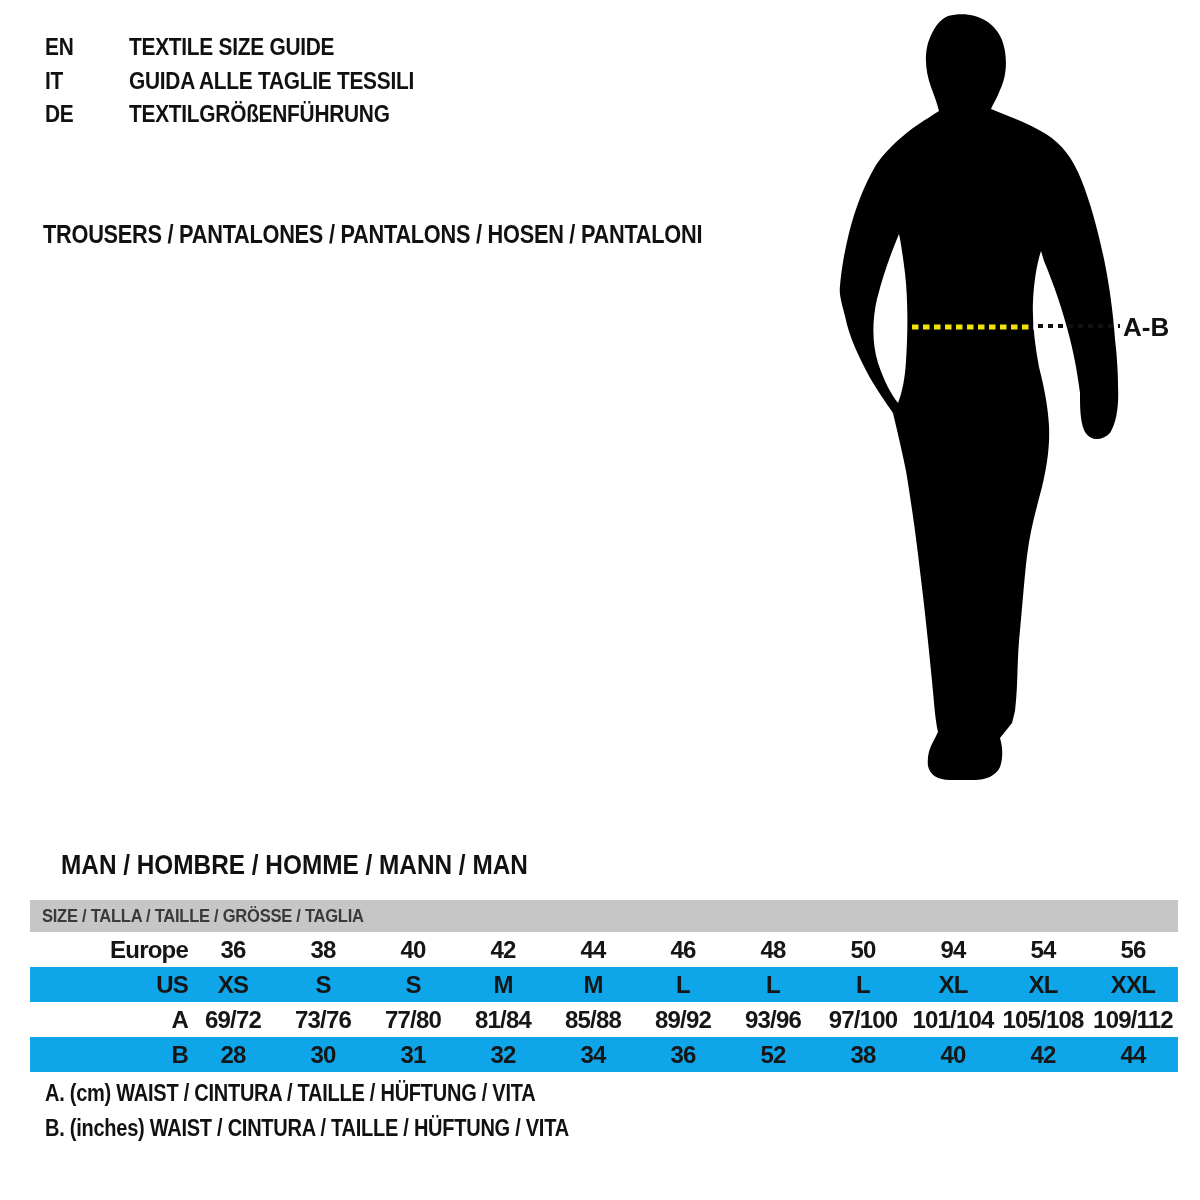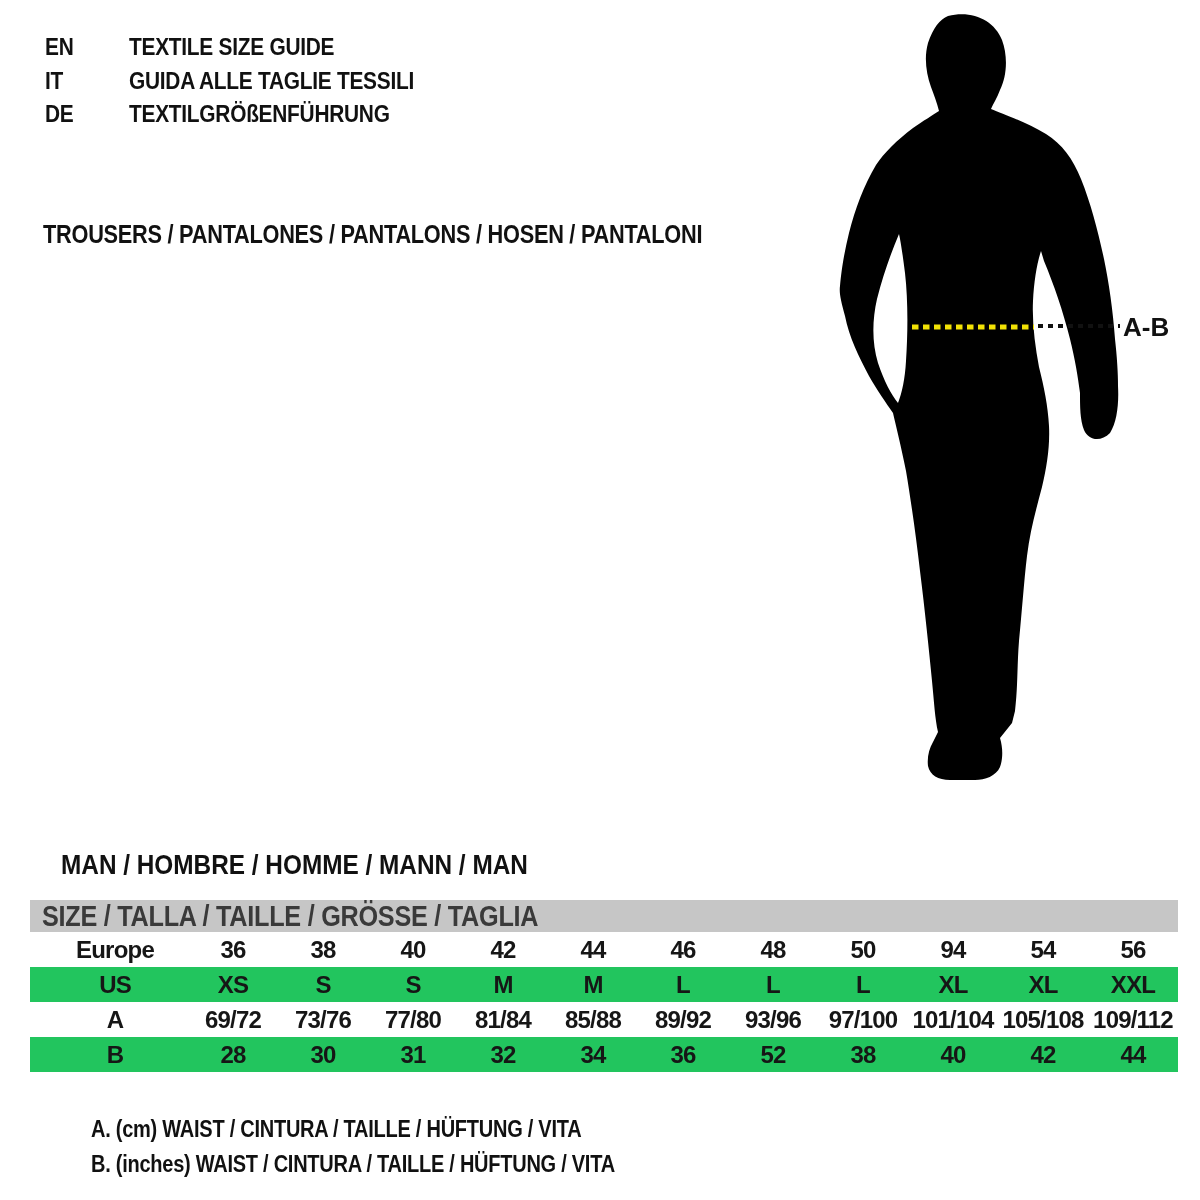--- a/index.html
+++ b/index.html
@@ -13,27 +13,27 @@
   .lang-row{display:flex;height:33.5px;line-height:33.5px;font-size:24px;font-weight:bold;letter-spacing:-0.3px;}
   .lang-row .code{width:84px;}
   
   .garment-line{position:absolute;left:43px;top:219px;height:30px;line-height:30px;font-size:25px;font-weight:bold;letter-spacing:-0.3px;}
   
   .figure-svg{position:absolute;left:0;top:0;width:1200px;height:1200px;}
   
   .section-label{position:absolute;left:42px;top:851px;height:28px;line-height:28px;font-size:28px;font-weight:bold;margin-left:19px;}
   
   .size-table{position:absolute;left:30px;top:900px;width:1148px;font-weight:bold;}
-  .t-header{height:32px;line-height:32px;background:#c6c6c6;color:#3a3a3a;padding-left:12px;font-size:29px;letter-spacing:-0.3px;}
+  .t-header{height:32px;line-height:32px;background:#c6c6c6;color:#3a3a3a;padding-left:12px;font-size:19px;letter-spacing:-0.3px;}
   .t-row{display:flex;height:35px;line-height:35px;font-size:24px;letter-spacing:-0.8px;color:#161616;}
-  .t-row.alt{background:#22c55e;}
-  .t-label{width:158px;padding-left:12px;box-sizing:border-box;text-align:center;}
+  .t-row.alt{background:#0ea5e9;}
+  .t-label{width:158px;padding-left:12px;box-sizing:border-box;text-align:right;}
   .t-cell{width:90px;text-align:center;}
   
-  .footnotes{position:absolute;left:45px;top:1112px;margin-left:46px;}
+  .footnotes{position:absolute;left:45px;top:1076px;}
   .footnote{height:35px;line-height:35px;font-size:23px;font-weight:bold;letter-spacing:-0.3px;}
 </style>
 </head>
 <body>
 
 <div class="lang-block">
   <div class="lang-row">
     <span class="code cond">EN</span>
     <span class="cond">TEXTILE SIZE GUIDE</span>
   </div>

